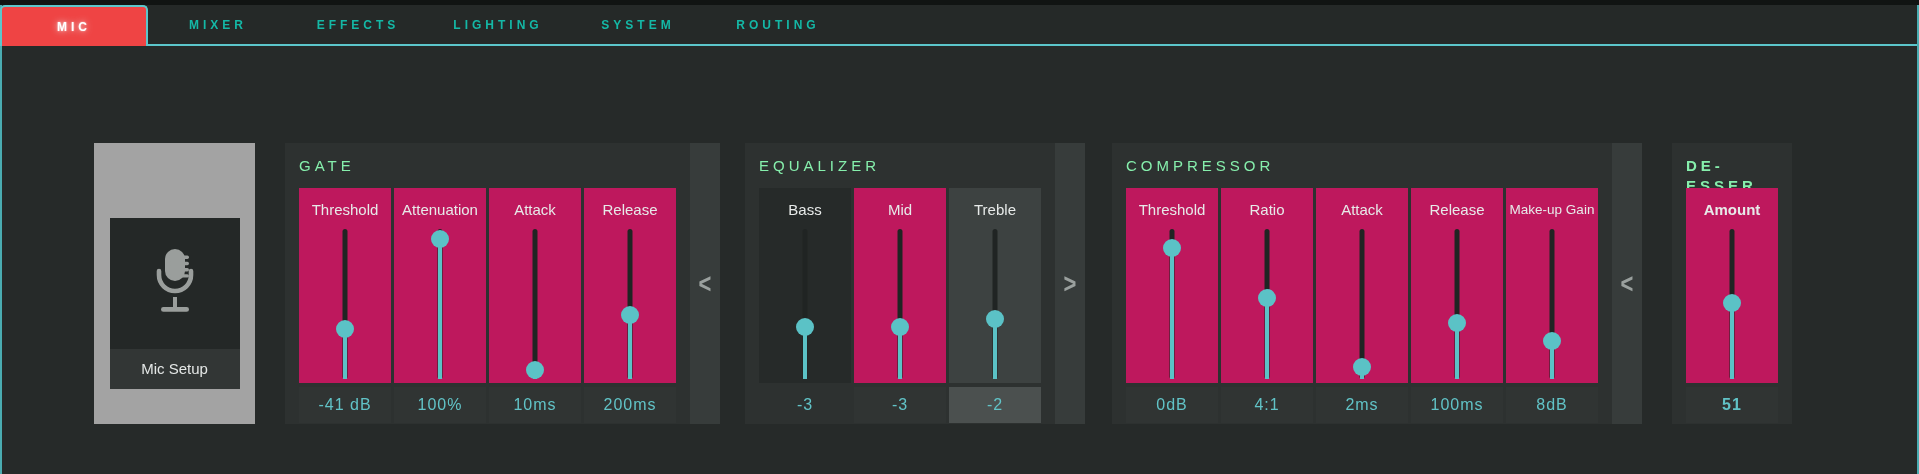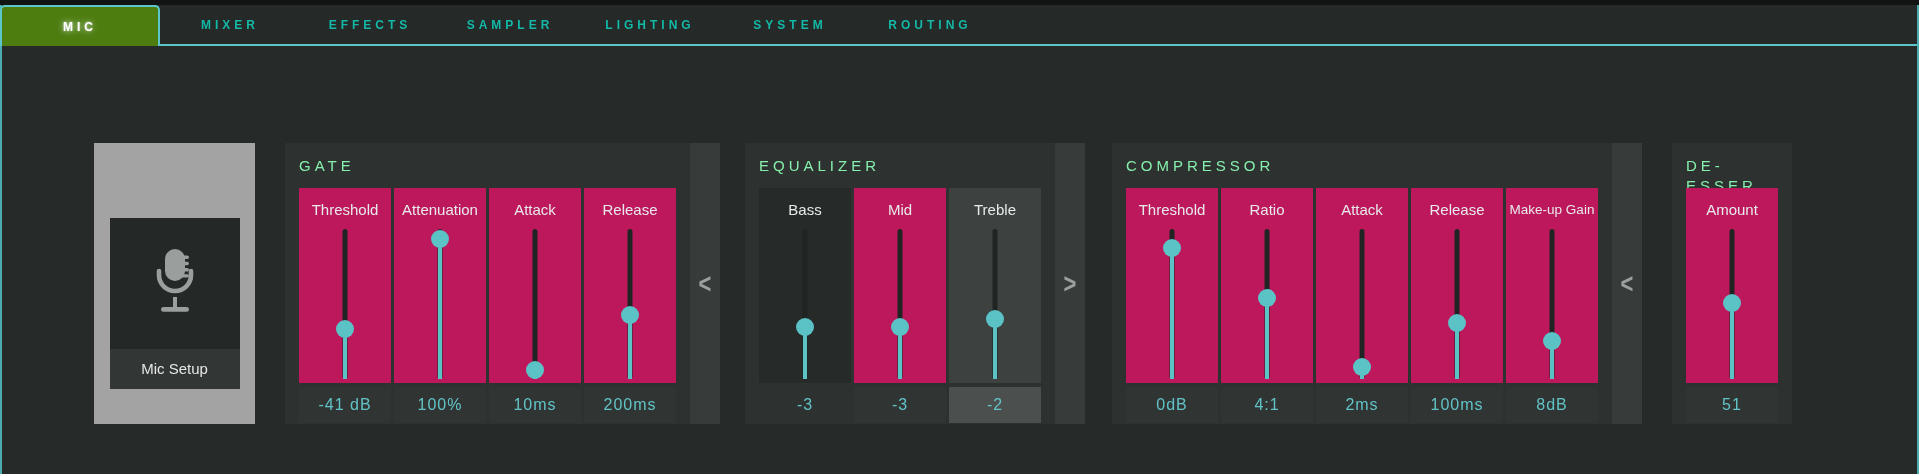--- a/index.html
+++ b/index.html
@@ -5,21 +5,21 @@
   * { margin:0; padding:0; box-sizing:border-box; }
   html,body { width:1919px; height:474px; overflow:hidden; background:#262a29;
               font-family:"Liberation Sans", sans-serif; }
   .topbar { height:5px; width:100%; background:#111413; }
   .frame { width:1919px; height:469px; border-left:2px solid #4aacb1; border-right:2px solid #4aacb1; }
 
   
   .tabs { height:41px; display:flex; align-items:stretch; border-bottom:2px solid #5cc6cb; background:#252928; }
   .tab { width:140px; display:flex; align-items:center; justify-content:center;
          font-size:12px; letter-spacing:4px; font-weight:600; color:#14b8a6; cursor:pointer; }
-  .tab.active { width:160px; margin-left:-2px; background:#4d7c0f;
+  .tab.active { width:148px; margin-left:-2px; background:#ef4444;
                 border:2px solid #5cc6cb; border-bottom:none; border-radius:5px 5px 0 0;
                 margin-bottom:-2px; color:#ffffff; font-weight:700;
                 text-shadow:0 0 7px rgba(235,255,255,.85), 0 0 2px rgba(255,255,255,.6); }
 
   
   .content { position:relative; height:426px; background:#262a29; }
   .group { position:absolute; top:97px; height:281px; display:flex; }
   .panel { background:#2d3130; height:281px; padding:13px 14px 0 14px; }
   .panel-title { text-align:left; font-size:15px; letter-spacing:4px; color:#86efac; line-height:20px; height:20px; }
   .cols { display:flex; gap:3px; margin-top:12px; }
@@ -55,33 +55,32 @@
   .mic-square { width:130px; height:131px; background:#242827; display:flex; align-items:center; justify-content:center; }
   .mic-label { width:130px; height:40px; background:#323635; color:#e4e7e6; font-size:15px;
                text-align:center; line-height:40px; }
   #g-gate  { left:283px; }
   #g-eq    { left:743px; }
   #g-comp  { left:1110px; }
   #g-dees  { left:1670px; }
   #g-gate .panel { width:405px; }
   #g-eq   .panel { width:310px; }
   #g-comp .panel { width:500px; }
-  #g-dees .panel { width:120px; }
+  #g-dees .panel { width:120px;font-weight:bold; }
 </style>
 </head>
 <body>
 
 <div class="topbar"></div>
 <div class="frame">
 
   <div class="tabs">
     <div class="tab active">MIC</div>
     <div class="tab">MIXER</div>
     <div class="tab">EFFECTS</div>
-    <div class="tab">SAMPLER</div>
     <div class="tab">LIGHTING</div>
     <div class="tab">SYSTEM</div>
     <div class="tab">ROUTING</div>
   </div>
 
   <div class="content">
 
     <div class="mic-panel">
       <div class="mic-btn">
         <div class="mic-square">

